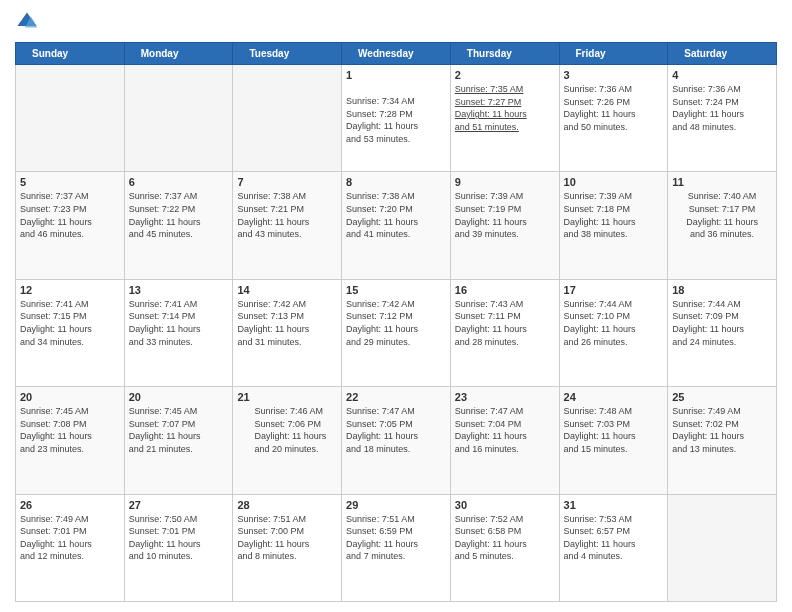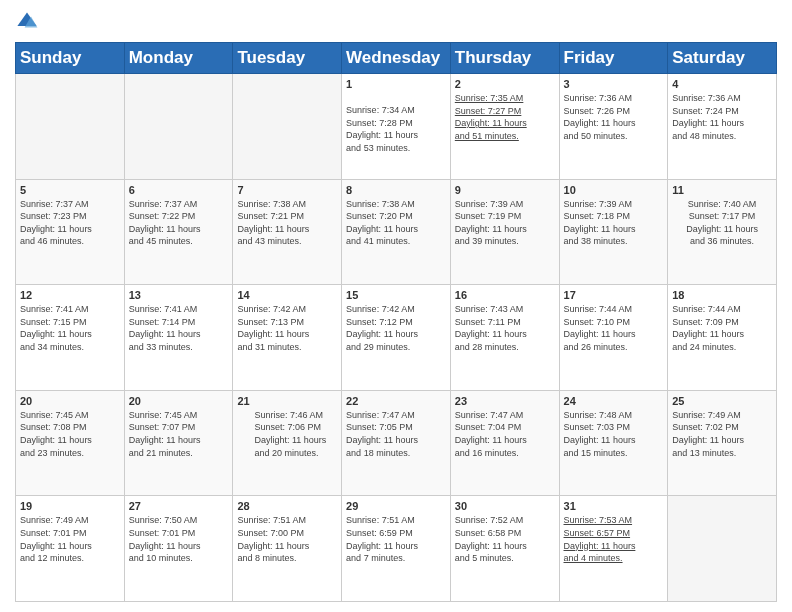--- a/index.html
+++ b/index.html
@@ -63,22 +63,22 @@
     .calendar {
       flex: 1;
       border: 1px solid #ccc;
       border-collapse: collapse;
       width: 100%;
       table-layout: fixed;
     }
     .calendar th {
       background: #2a6db5;
       color: #fff;
-      font-size: 17px;
-      padding: 5px 4px;
+      font-size: 10px;
+      padding: 5px 16px;
       text-align: left;
       border: 1px solid #1e5a9a;
       font-weight: bold;
     }
     .calendar td {
       border: 1px solid #ccc;
       vertical-align: top;
       padding: 4px;
       font-size: 9.5px;
       color: #333;
@@ -318,21 +318,21 @@
           <td>
             <div class="day-num">25</div>
             <div class="day-info" style="white-space: pre-line;">Sunrise: 7:49 AM
 Sunset: 7:02 PM
 Daylight: 11 hours
 and 13 minutes.</div>
           </td>
         </tr>
         <tr>
           <td>
-            <div class="day-num">19</div>
+            <div class="day-num">26</div>
             <div class="day-info" style="white-space: pre-line;">Sunrise: 7:49 AM
 Sunset: 7:01 PM
 Daylight: 11 hours
 and 12 minutes.</div>
           </td>
           <td>
             <div class="day-num">27</div>
             <div class="day-info" style="white-space: pre-line;">Sunrise: 7:50 AM
 Sunset: 7:01 PM
 Daylight: 11 hours
@@ -354,21 +354,21 @@
           </td>
           <td>
             <div class="day-num">30</div>
             <div class="day-info" style="white-space: pre-line;">Sunrise: 7:52 AM
 Sunset: 6:58 PM
 Daylight: 11 hours
 and 5 minutes.</div>
           </td>
           <td>
             <div class="day-num">31</div>
-            <div class="day-info" style="white-space: pre-line; text-decoration: underline;">Sunrise: 7:53 AM
+            <div class="day-info" style="white-space: pre-line;">Sunrise: 7:53 AM
 Sunset: 6:57 PM
 Daylight: 11 hours
 and 4 minutes.</div>
           </td>
           <td class="empty"></td>
         </tr>
       </tbody>
   </table>
 </div>
 

